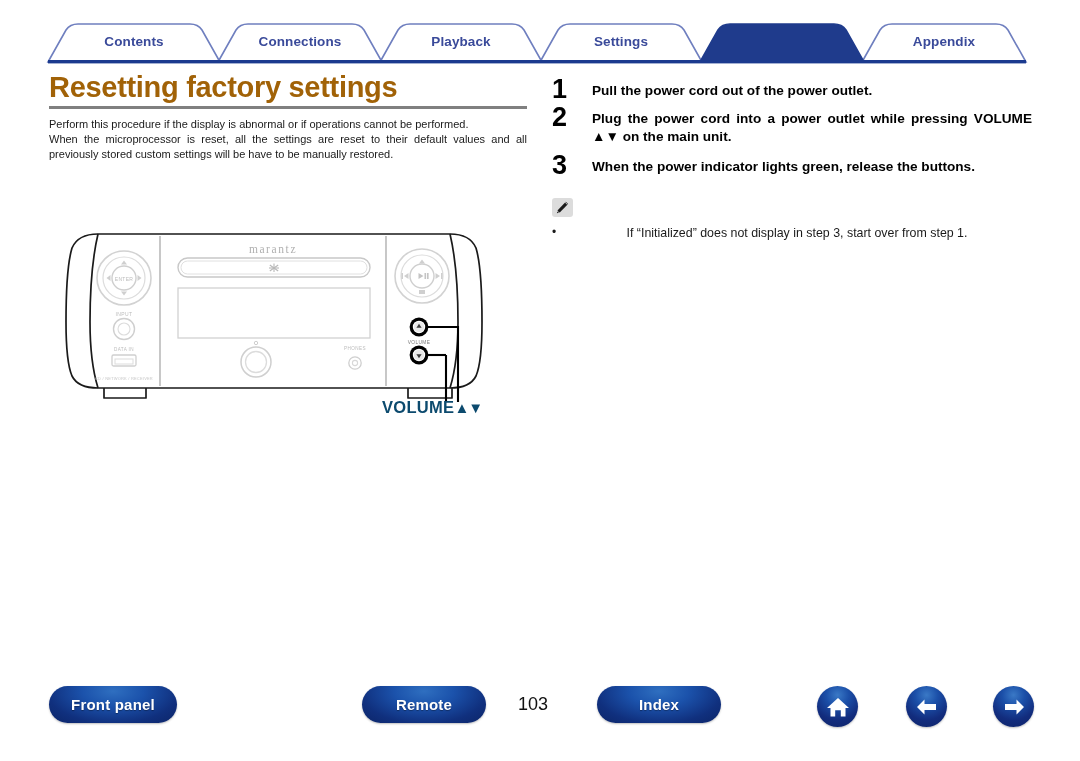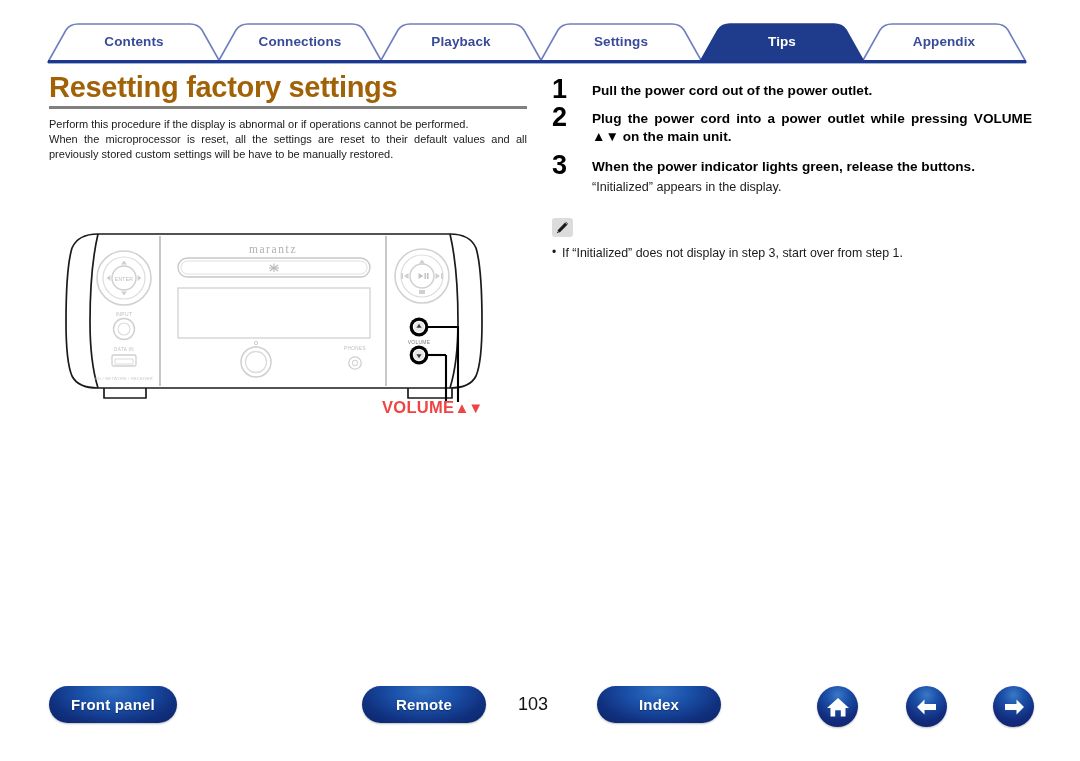--- a/index.html
+++ b/index.html
@@ -25,21 +25,21 @@
     font-size: 13.5px;
     font-weight: bold;
     color: #3a4a9a;
     text-align: center;
     letter-spacing: .1px;
     white-space: nowrap;
     top: 41px;
     transform: translateY(-50%);
     cursor: pointer;
   }
-  .tab-label.active { color: #ffffff; }
+  .tab-label.active { color: #ffffff; margin-top: 28px; }
 
   
   #left-col {
     position: absolute;
     left: 49px; top: 72px;
     width: 480px;
   }
   #page-title {
     font-size: 29px;
     font-weight: bold;
@@ -68,21 +68,21 @@
   #device-fig {
     position: absolute;
     left: 60px; top: 222px;
     width: 470px; height: 200px;
   }
   #volume-caption {
     position: absolute;
     left: 382px; top: 398px;
     font-size: 16.5px;
     font-weight: bold;
-    color: #ef4444;
+    color: #0c4a6e;
     letter-spacing: .3px;
     white-space: nowrap;
   }
   #volume-caption .arrows { font-size: 15px; letter-spacing: -1px; }
 
   
   #right-col {
     position: absolute;
     left: 552px; top: 82px;
     width: 480px;
@@ -109,21 +109,21 @@
     text-align: justify;
   }
   .step-text.nojust { text-align: left; }
   .step-sub {
     font-size: 12.6px;
     font-weight: normal;
     color: #1a1a1a;
     line-height: 1.35;
     margin-top: 3px;
   }
-  #note-block { margin-top: 22px; padding-left: 0px; }
+  #note-block { margin-top: 22px; padding-left: 0px; text-align: center; }
   #note-icon {
     width: 21px; height: 19px;
     background: #dcdcdc;
     border-radius: 3px;
     display: flex;
     align-items: center;
     justify-content: center;
   }
   #note-list {
     margin: 8px 0 0 0;
@@ -355,21 +355,20 @@
   </div>
 
   <div class="step" style="margin-bottom:12px;">
     <div class="step-num">2</div>
     <div class="step-text">Plug the power cord into a power outlet while pressing VOLUME ▲▼ on the main unit.</div>
   </div>
 
   <div class="step" style="margin-bottom:0;">
     <div class="step-num">3</div>
     <div class="step-text">When the power indicator lights green, release the buttons.</div>
-    <div class="step-sub">“Initialized” appears in the display.</div>
   </div>
 
   <div id="note-block">
     <div id="note-icon">
       <svg width="15" height="15" viewBox="0 0 15 15">
         <path d="M 10.8,1.8 L 13.1,4.1 L 5.0,12.2 L 1.9,13.2 L 2.9,10.1 Z" fill="#1a1a1a"></path>
         <path d="M 2.5,11.2 L 3.8,12.5" stroke="#ffffff" stroke-width="0.9" fill="none"></path>
         <path d="M 10.2,2.4 L 12.5,4.7" stroke="#ffffff" stroke-width="0.8" fill="none"></path>
       </svg>
     </div>

